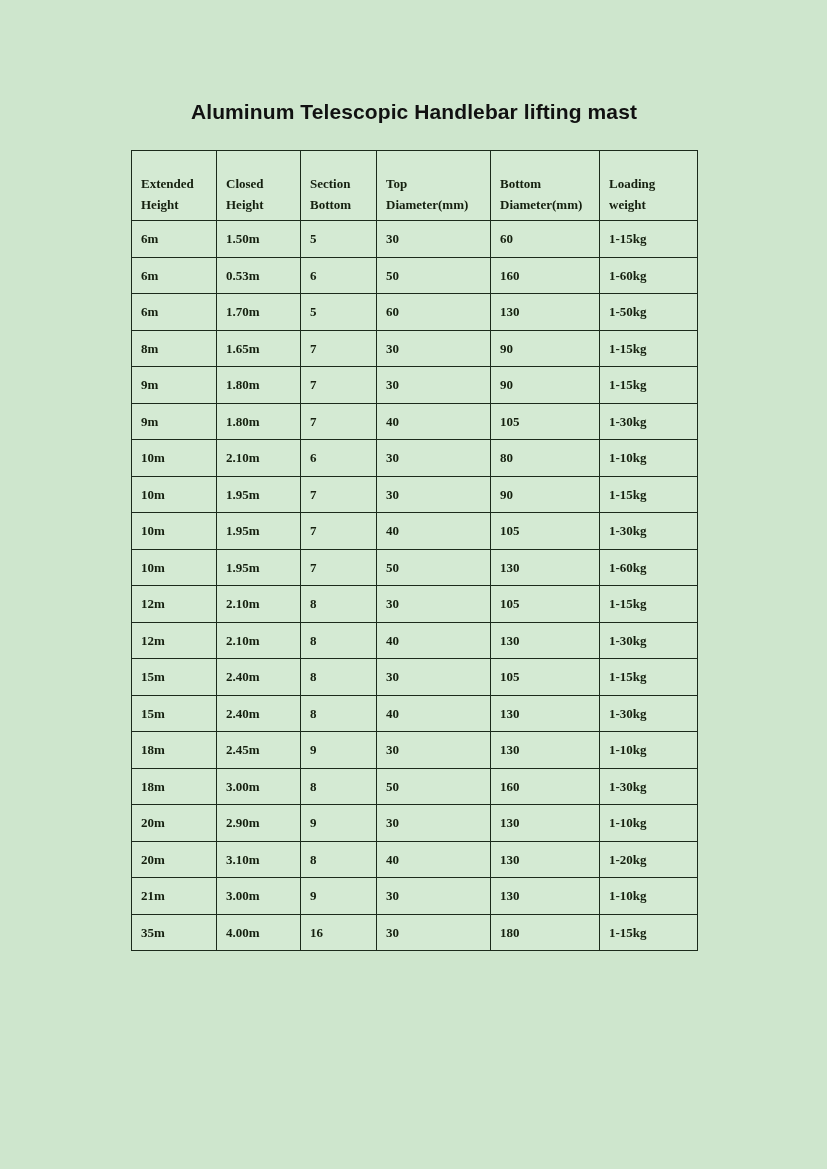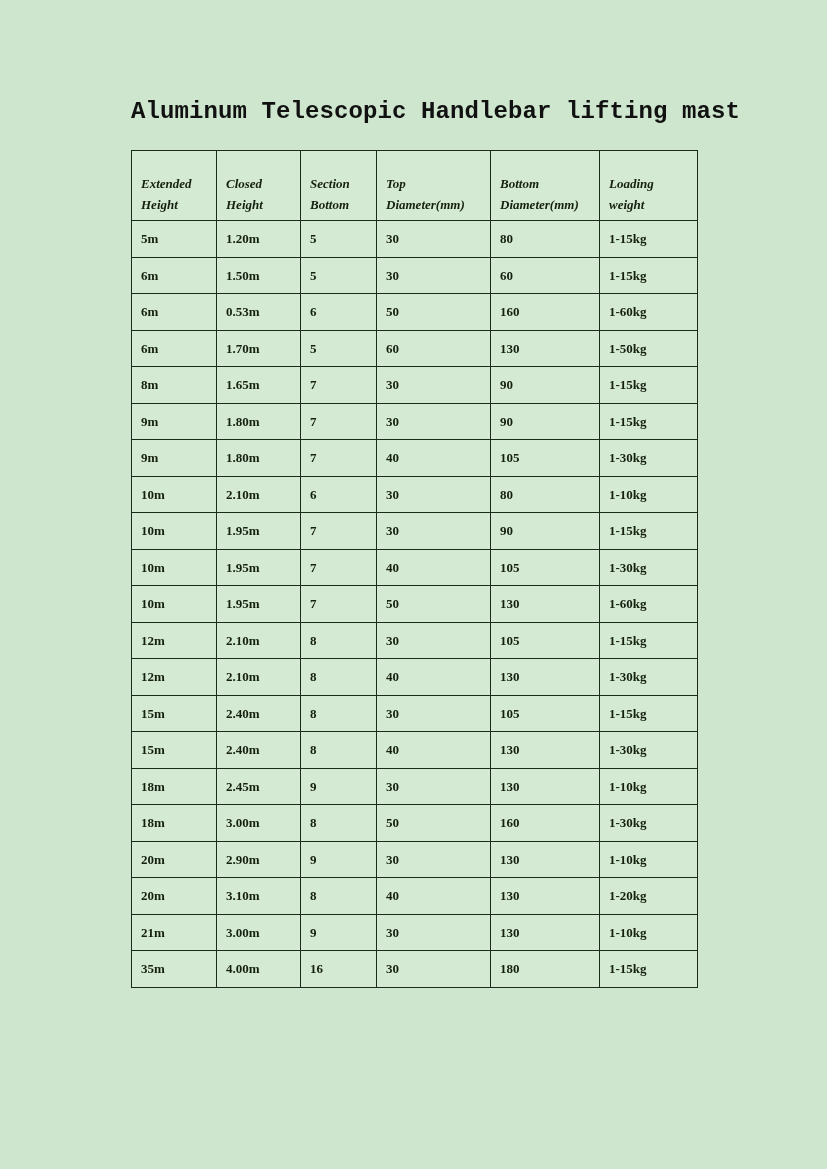--- a/index.html
+++ b/index.html
@@ -18,23 +18,23 @@
     width: 827px;
     height: 1169px;
     box-sizing: border-box;
   }
   .doc-title {
     position: absolute;
     left: 131px;
     top: 98px;
     width: 566px;
     text-align: center;
-    font-family: Liberation Mono, monospace;
+    font-family: Liberation Sans, sans-serif;
     font-weight: bold;
-    font-size: 24px;
+    font-size: 21px;
     line-height: 28px;
     color: #111111;
     letter-spacing: 0.1px;
     white-space: nowrap;
   }
   .spec-table {
     position: absolute;
     left: 131px;
     top: 150px;
     width: 566px;
@@ -54,21 +54,20 @@
     font-size: 13px;
     color: #15200f;
     background: #d4ead3;
     box-sizing: border-box;
   }
   .spec-table thead th {
     height: 70px;
     line-height: 21px;
     vertical-align: middle;
     padding-top: 16px;
-    font-style: italic;
   }
   .spec-table thead th span {
     display: block;
   }
   .spec-table tbody td {
     height: 35.5px;
     line-height: 35.5px;
     white-space: nowrap;
   }
   
@@ -118,28 +117,20 @@
             <span>Diameter(mm)</span>
           </th>
           <th>
             <span>Loading</span>
             <span>weight</span>
           </th>
         </tr>
     </thead>
     <tbody>
         <tr>
-          <td>5m</td>
-          <td>1.20m</td>
-          <td>5</td>
-          <td>30</td>
-          <td>80</td>
-          <td>1-15kg</td>
-        </tr>
-        <tr>
           <td>6m</td>
           <td>1.50m</td>
           <td>5</td>
           <td>30</td>
           <td>60</td>
           <td>1-15kg</td>
         </tr>
         <tr>
           <td>6m</td>
           <td>0.53m</td>

